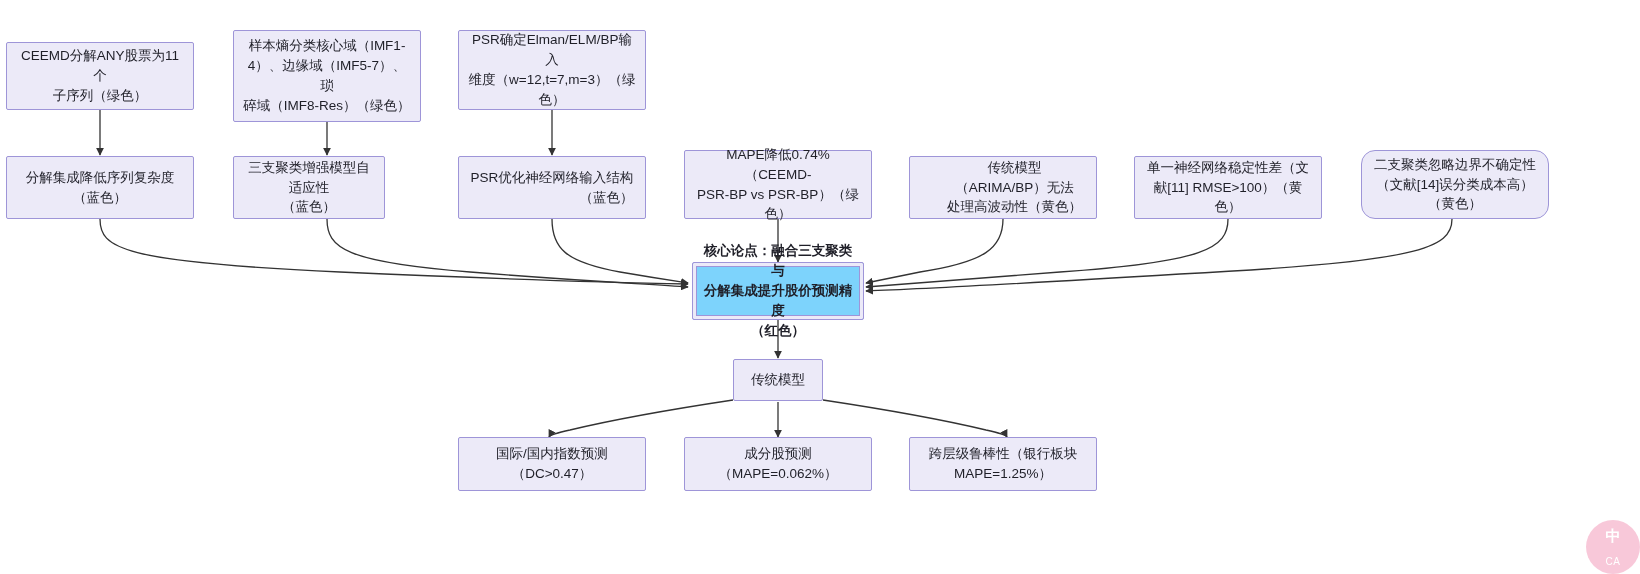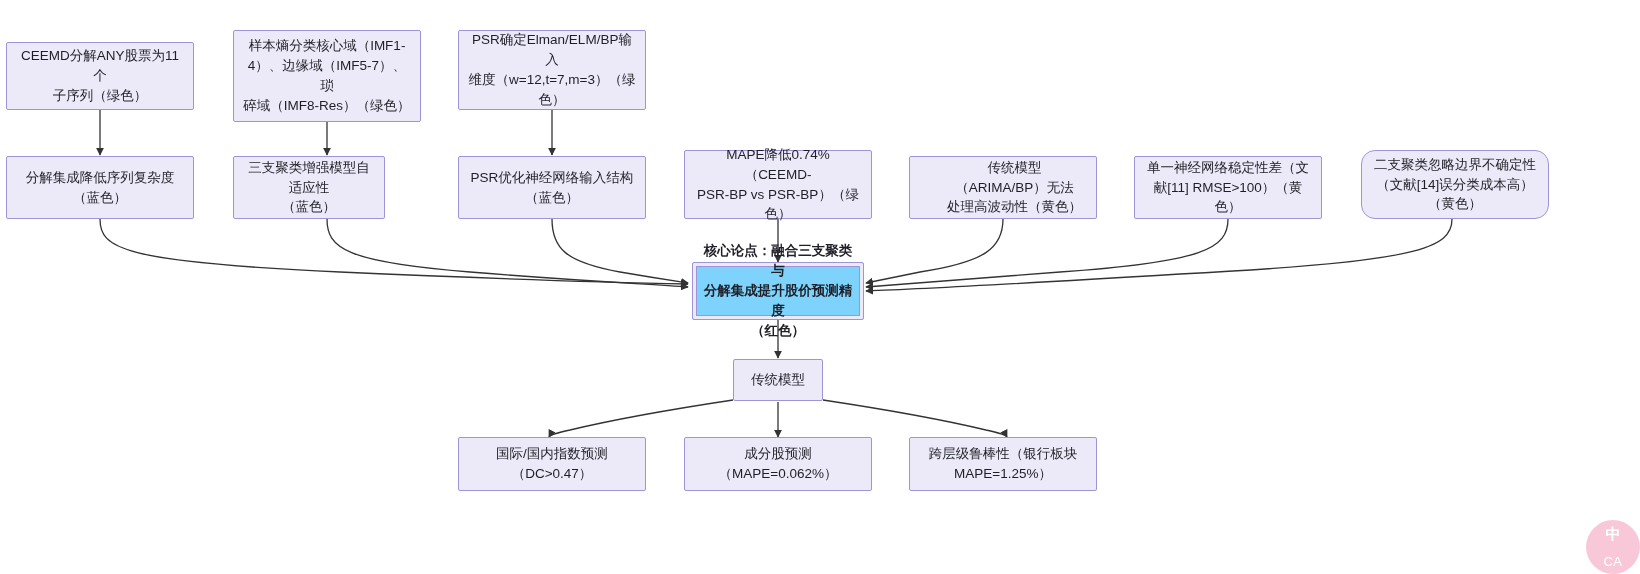--- a/index.html
+++ b/index.html
@@ -62,21 +62,21 @@
     align-items: center;
     justify-content: center;
     flex-direction: column;
     color: #ffffff;
     font-size: 15px;
     line-height: 1.0;
     font-weight: 700;
     z-index: 3;
   }
   .watermark .wm-sub {
-    font-size: 13px;
+    font-size: 10px;
     letter-spacing: 0.5px;
     font-weight: 400;
     margin-top: 14px;
   }
 </style>
 </head>
 <body>
 
 <div id="canvas">
 
@@ -128,21 +128,21 @@
   <div class="node" style="left:6px; top:156px; width:188px; height:63px;">
     <span class="txt">分解集成降低序列复杂度
 （蓝色）</span>
   </div>
 
   <div class="node" style="left:233px; top:156px; width:152px; height:63px;">
     <span class="txt">三支聚类增强模型自适应性
 （蓝色）</span>
   </div>
 
-  <div class="node" style="left:458px; top:156px; width:188px; height:63px;">
+  <div class="node" style="left:458px; top:156px; width:188px; height:63px;text-align:right;">
     <span class="txt">PSR优化神经网络输入结构
 （蓝色）</span>
   </div>
 
   <div class="node" style="left:684px; top:150px; width:188px; height:69px;">
     <span class="txt">MAPE降低0.74%（CEEMD-
 PSR-BP vs PSR-BP）（绿
 色）</span>
   </div>
 

